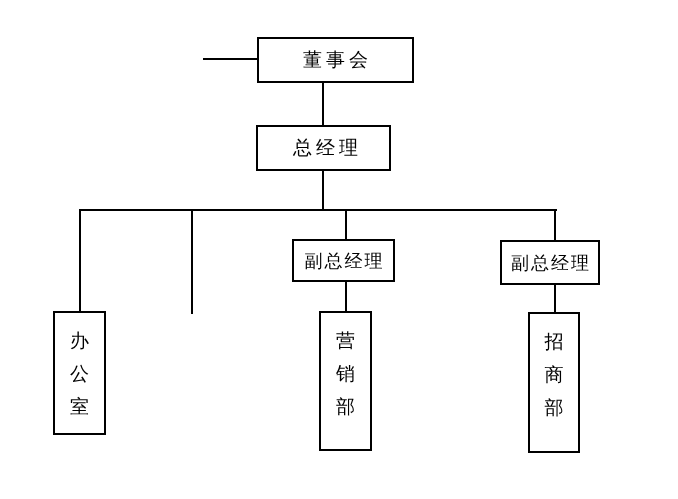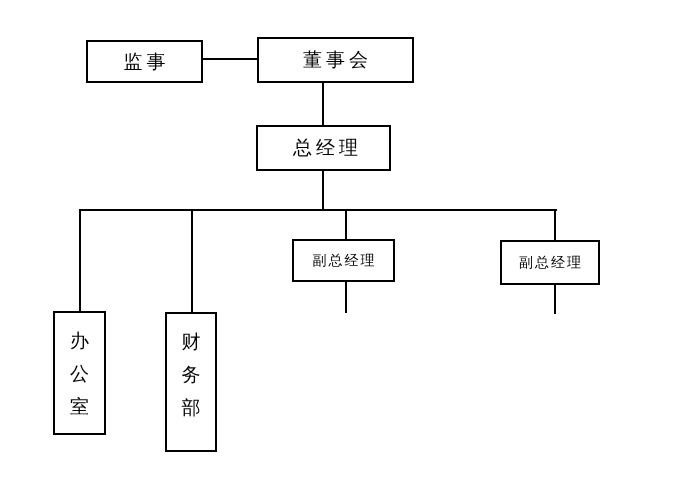--- a/index.html
+++ b/index.html
@@ -32,21 +32,21 @@
     background: #ffffff;
     display: flex;
     align-items: center;
     justify-content: center;
     font-size: 19px;
     letter-spacing: 4px;
     padding-left: 4px; 
     white-space: nowrap;
   }
   .node.small {
-    font-size: 14px;
+    font-size: 18px;
     letter-spacing: 2px;
     padding-left: 2px;
   }
   
   .node.vert {
     align-items: flex-start;
     letter-spacing: 0;
     padding-left: 0;
     padding-top: 11px;
     white-space: normal;
@@ -90,33 +90,35 @@
   <div class="vline" id="l-board-gm"></div>
   <div class="vline" id="l-gm-bus"></div>
   <div class="hline" id="l-bus"></div>
   <div class="vline" id="l-b-office"></div>
   <div class="vline" id="l-b-finance"></div>
   <div class="vline" id="l-b-dgm1"></div>
   <div class="vline" id="l-dgm1-mkt"></div>
   <div class="vline" id="l-b-dgm2"></div>
   <div class="vline" id="l-dgm2-inv"></div>
 
-  <div class="node" id="n-supervisor">监事</div>
 
   <div class="node" id="n-board">董事会</div>
 
   <div class="node" id="n-gm">总经理</div>
 
   <div class="node small" id="n-dgm1">副总经理</div>
 
   <div class="node small" id="n-dgm2">副总经理</div>
 
   <div class="node vert" id="n-office">
     <span class="vtext">办公室</span>
   </div>
 
-  <div class="node vert" id="n-finance">
-    <span class="vtext">财务部</span>
+
+  <div class="node vert" id="n-marketing">
+    <span class="vtext">营销部</span>
   </div>
 
-
+  <div class="node vert" id="n-investment">
+    <span class="vtext">招商部</span>
+  </div>
 
 </div>
 
 </body></html>

